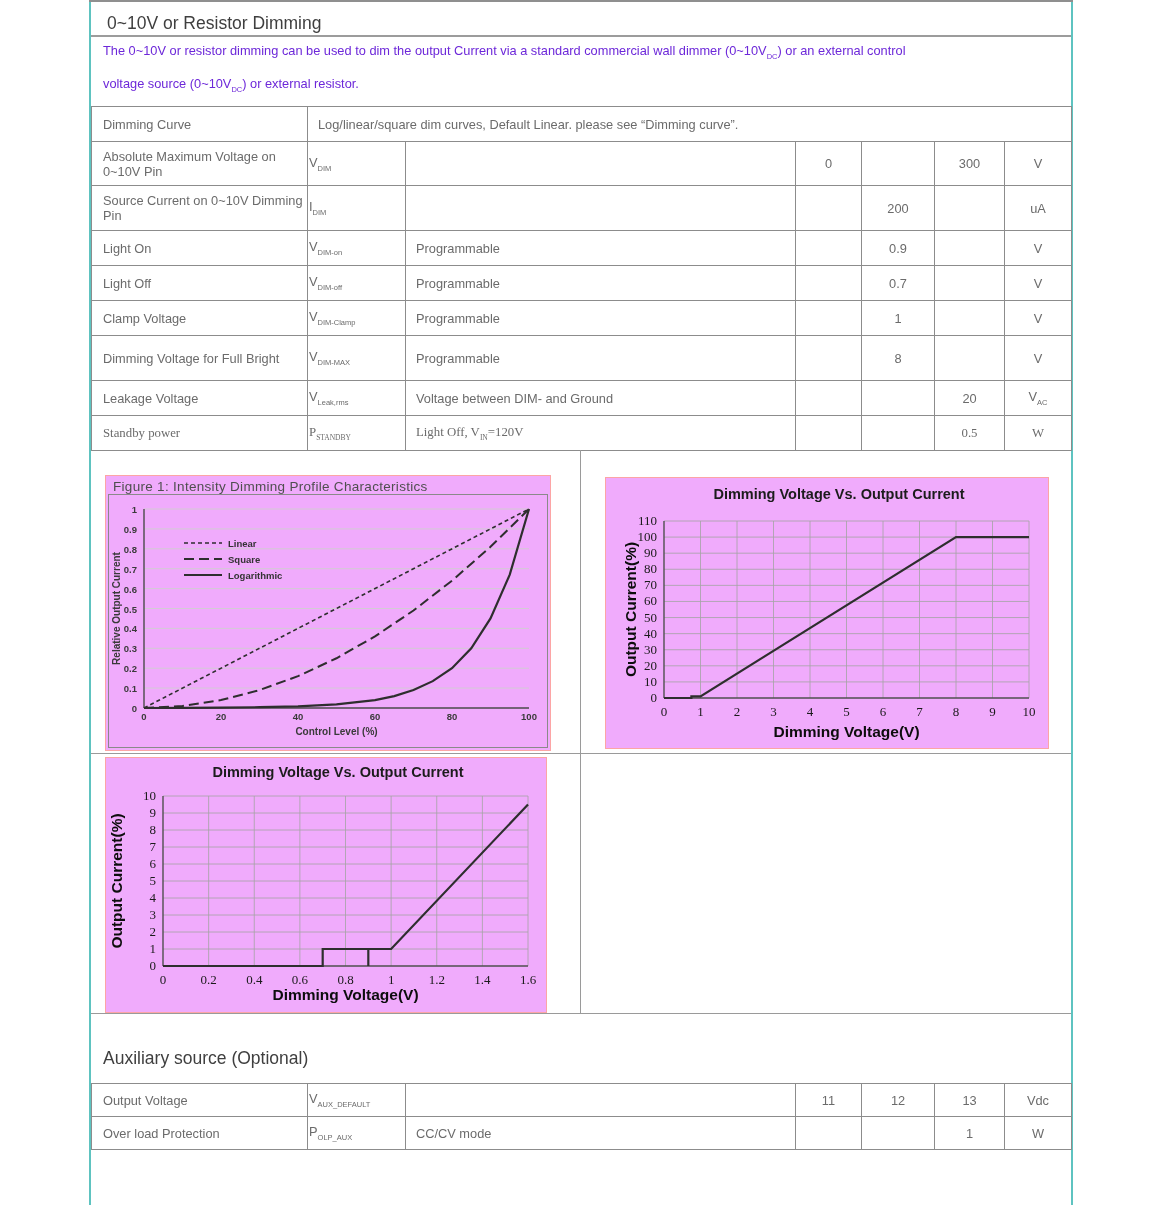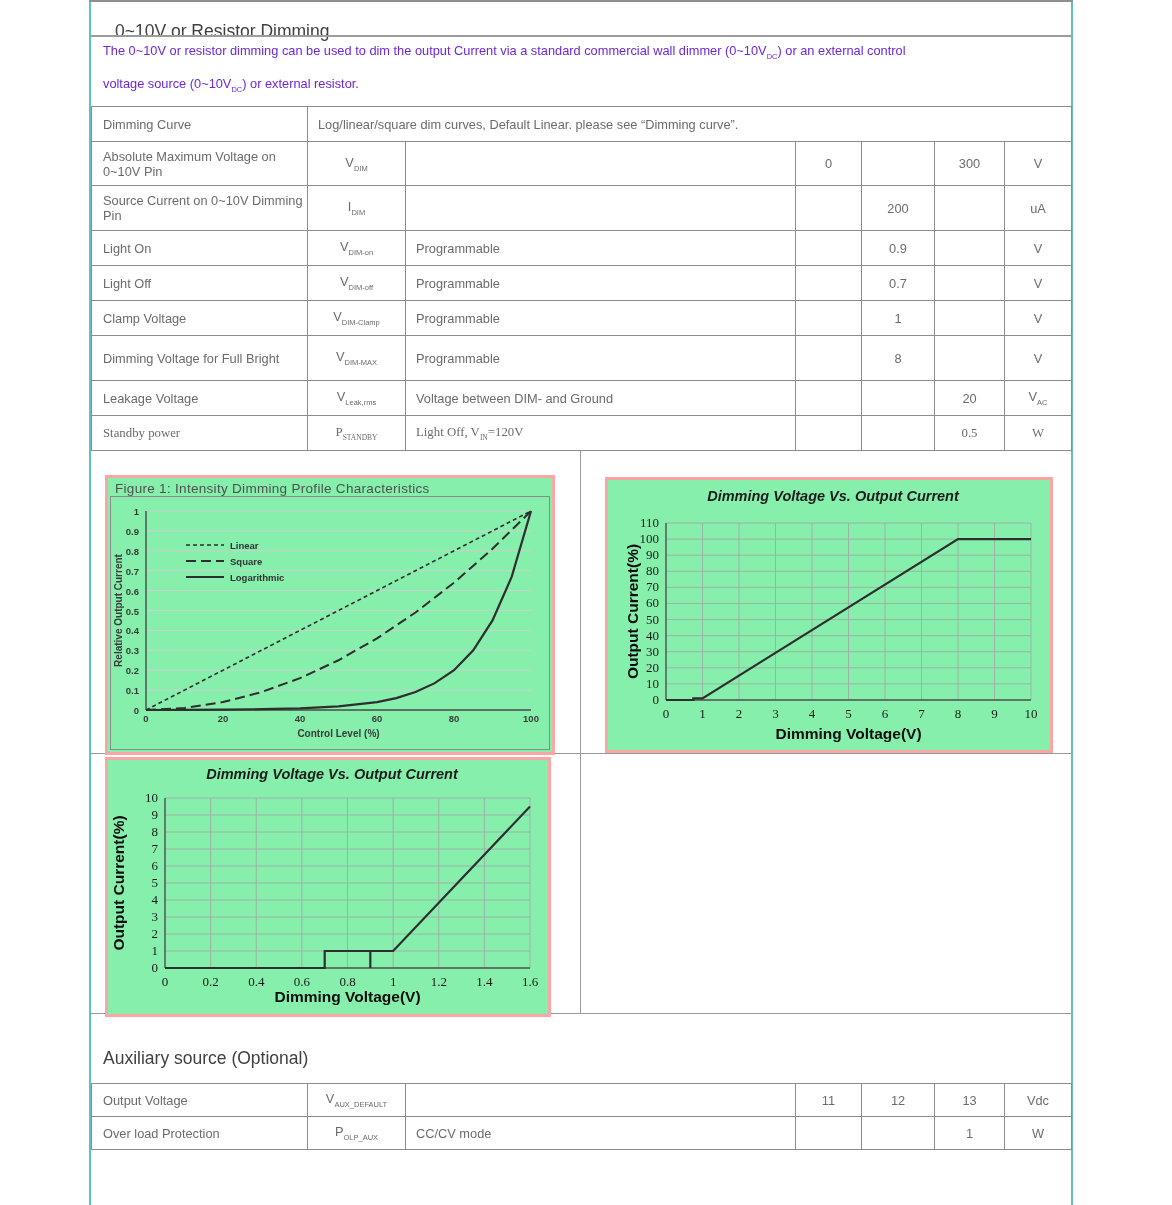--- a/index.html
+++ b/index.html
@@ -1,36 +1,36 @@
 <!DOCTYPE html>
 <html><head>
 <meta charset="utf-8">
 <style>
   html,body{margin:0;padding:0;background:#fff;}
   .page{position:relative;width:1172px;height:1205px;background:#fff;overflow:hidden;
         font-family:"Liberation Sans",sans-serif;}
   .teal-border{position:absolute;top:0;width:2px;height:1205px;background:#5ec3c0;}
   .top-border{position:absolute;left:89px;top:0;width:984px;height:2px;background:#8f8f8f;}
-  .page-title{position:absolute;left:103px;top:9px;font-size:17.5px;color:#3f3f3f;font-weight:500;margin:12px;}
+  .page-title{position:absolute;left:103px;top:9px;font-size:17.5px;color:#3f3f3f;font-weight:500;margin:4px;}
   .title-rule{position:absolute;left:91px;top:35px;width:980px;height:2px;background:#9c9c9c;}
   .desc-line{position:absolute;left:103px;width:965px;font-size:12.8px;color:#6d28d9;margin:0;}
   sub{font-size:7.5px;}
   table.spec{position:absolute;left:91px;border-collapse:collapse;table-layout:fixed;width:980px;}
   table.spec td{border:1px solid #8c8c8c;color:#6b6b6b;font-size:12.8px;overflow:hidden;}
   td.c-param{padding-left:11px;border-radius:13px;}
-  td.c-sym{text-align:center;font-size:13px;}
+  td.c-sym{text-align:left;font-size:13px;}
   td.c-cond{padding-left:10px;}
   td.c-val{text-align:center;}
   .div-v{position:absolute;left:580px;top:450px;width:1px;height:563px;background:#9a9a9a;}
   .div-h{position:absolute;left:91px;width:980px;height:1px;background:#9a9a9a;}
-  .figbox{position:absolute;border:3px solid #fca5a5;background:#86efac;}
+  .figbox{position:absolute;border:1px solid #fca5a5;background:#f0abfc;}
   .fig1-caption{padding:3px 0 0 7px;font-size:13.5px;color:#4f4f4f;letter-spacing:0.3px;}
   .fig1-inner{position:absolute;left:2px;top:18px;width:438px;height:252px;border:1px solid #8a8a8a;}
-  .chart-title{position:absolute;left:4px;width:100%;text-align:center;font-size:14.5px;
-               font-weight:bold;color:#1c1c1c;font-style:italic;}
+  .chart-title{position:absolute;left:12px;width:100%;text-align:center;font-size:14.5px;
+               font-weight:bold;color:#1c1c1c;}
   svg{position:absolute;left:0;}
   .aux-title{position:absolute;left:103px;top:1048px;font-size:17.5px;color:#3f3f3f;font-weight:500;margin:0;}
 </style>
 </head>
 <body>
 
 <div class="page">
   <div class="teal-border" style="left:89px"></div>
   <div class="teal-border" style="left:1071px"></div>
   <div class="top-border"></div>

